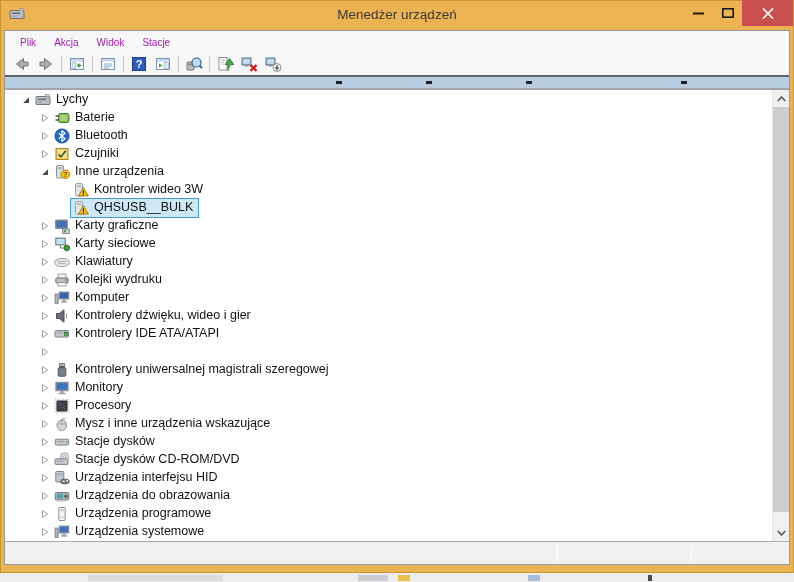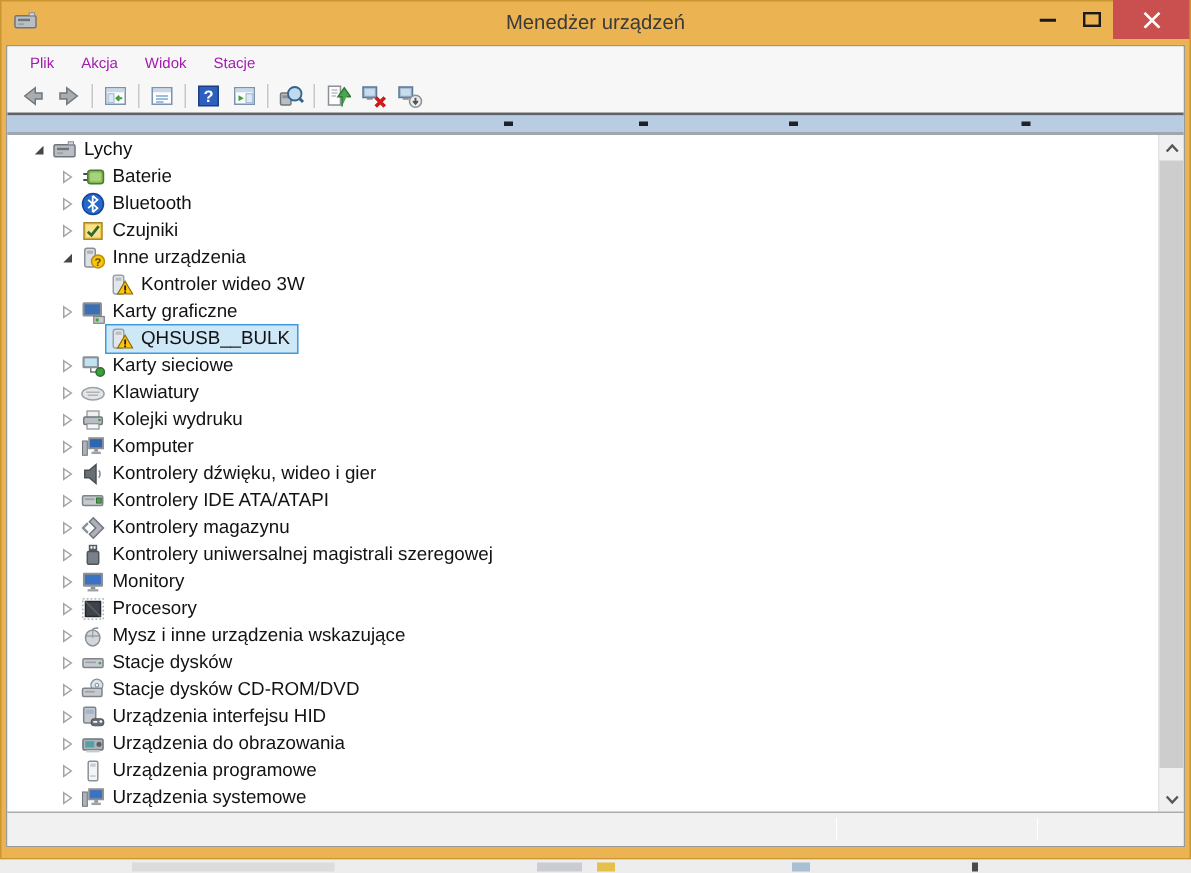--- a/index.html
+++ b/index.html
@@ -314,38 +314,20 @@
                   <rect x="2.5" y="1.5" width="7" height="12.5" rx="1.5" fill="#E4E7EA" stroke="#98A0A8"></rect>
                   <rect x="4" y="3" width="4" height="2.2" fill="#B7BDC3"></rect>
                   <path d="M10.4 5.5 L15.4 14 H5.4 Z" fill="#FFC20E" stroke="#8A6D00" stroke-width="0.8"></path>
                   <rect x="9.85" y="8.3" width="1.2" height="3.4" fill="#1E1E1E"></rect>
                   <rect x="9.85" y="12.3" width="1.2" height="1.2" fill="#1E1E1E"></rect>
                 </svg>
               </span>
               <span class="node-label">Kontroler wideo 3W</span>
             </span>
           </div>
-          <div class="tree-row">
-            <span class="expander" style="margin-left: 34px;">
-              <svg width="10" height="10" viewBox="0 0 10 10">
-                <path d="M2.5 1.5 L7.5 5 L2.5 8.5 Z" fill="#FFFFFF" stroke="#A0A3A7"></path>
-              </svg>
-            </span>
-            <span class="node-box">
-              <span class="node-icon">
-                <svg width="16" height="16" viewBox="0 0 16 16">
-                  <rect x="1" y="1.5" width="13" height="9.5" rx="1" fill="#8A9096"></rect>
-                  <rect x="2.4" y="2.9" width="10.2" height="6.7" fill="#3C6FB4"></rect>
-                  <rect x="8.5" y="11" width="7" height="4.5" fill="#C8CCD0" stroke="#7C8186" stroke-width="0.8"></rect>
-                  <rect x="9.8" y="12.3" width="2" height="2" fill="#3F9E3F"></rect>
-                </svg>
-              </span>
-              <span class="node-label">Karty graficzne</span>
-            </span>
-          </div>
           <div class="tree-row selected">
             <span class="expander" style="margin-left: 53px;"></span>
             <span class="node-box">
               <span class="node-icon">
                 <svg width="16" height="16" viewBox="0 0 16 16">
                   <rect x="2.5" y="1.5" width="7" height="12.5" rx="1.5" fill="#E4E7EA" stroke="#98A0A8"></rect>
                   <rect x="4" y="3" width="4" height="2.2" fill="#B7BDC3"></rect>
                   <path d="M10.4 5.5 L15.4 14 H5.4 Z" fill="#FFC20E" stroke="#8A6D00" stroke-width="0.8"></path>
                   <rect x="9.85" y="8.3" width="1.2" height="3.4" fill="#1E1E1E"></rect>
                   <rect x="9.85" y="12.3" width="1.2" height="1.2" fill="#1E1E1E"></rect>
@@ -356,20 +338,38 @@
           </div>
           <div class="tree-row">
             <span class="expander" style="margin-left: 34px;">
               <svg width="10" height="10" viewBox="0 0 10 10">
                 <path d="M2.5 1.5 L7.5 5 L2.5 8.5 Z" fill="#FFFFFF" stroke="#A0A3A7"></path>
               </svg>
             </span>
             <span class="node-box">
               <span class="node-icon">
                 <svg width="16" height="16" viewBox="0 0 16 16">
+                  <rect x="1" y="1.5" width="13" height="9.5" rx="1" fill="#8A9096"></rect>
+                  <rect x="2.4" y="2.9" width="10.2" height="6.7" fill="#3C6FB4"></rect>
+                  <rect x="8.5" y="11" width="7" height="4.5" fill="#C8CCD0" stroke="#7C8186" stroke-width="0.8"></rect>
+                  <rect x="9.8" y="12.3" width="2" height="2" fill="#3F9E3F"></rect>
+                </svg>
+              </span>
+              <span class="node-label">Karty graficzne</span>
+            </span>
+          </div>
+          <div class="tree-row">
+            <span class="expander" style="margin-left: 34px;">
+              <svg width="10" height="10" viewBox="0 0 10 10">
+                <path d="M2.5 1.5 L7.5 5 L2.5 8.5 Z" fill="#FFFFFF" stroke="#A0A3A7"></path>
+              </svg>
+            </span>
+            <span class="node-box">
+              <span class="node-icon">
+                <svg width="16" height="16" viewBox="0 0 16 16">
                   <rect x="1" y="1.5" width="11" height="8" rx="1" fill="#8A9096"></rect>
                   <rect x="2.4" y="2.9" width="8.2" height="5.2" fill="#BFE3F2"></rect>
                   <path d="M6.5 9.5 V12 H12" fill="none" stroke="#70757B" stroke-width="1"></path>
                   <circle cx="12.8" cy="12" r="2.8" fill="#3E9E3E" stroke="#2A6E2A"></circle>
                 </svg>
               </span>
               <span class="node-label">Karty sieciowe</span>
             </span>
           </div>
           <div class="tree-row">
@@ -456,29 +456,20 @@
                 </svg>
               </span>
               <span class="node-label">Kontrolery IDE ATA/ATAPI</span>
             </span>
           </div>
           <div class="tree-row">
             <span class="expander" style="margin-left: 34px;">
               <svg width="10" height="10" viewBox="0 0 10 10">
                 <path d="M2.5 1.5 L7.5 5 L2.5 8.5 Z" fill="#FFFFFF" stroke="#A0A3A7"></path>
               </svg>
-            </span>
-            <span class="node-box">
-              <span class="node-icon">
-                <svg width="16" height="16" viewBox="0 0 16 16">
-                  <path d="M8.2 1.2 L15 8 L8.2 14.8 L5.6 12.2 L9.8 8 L5.6 3.8 Z" fill="#ADB2B8" stroke="#70757B"></path>
-                  <path d="M4.6 4.8 L1.4 8 L4.6 11.2" fill="none" stroke="#8A9096" stroke-width="1.6"></path>
-                </svg>
-              </span>
-              <span class="node-label">Kontrolery magazynu</span>
             </span>
           </div>
           <div class="tree-row">
             <span class="expander" style="margin-left: 34px;">
               <svg width="10" height="10" viewBox="0 0 10 10">
                 <path d="M2.5 1.5 L7.5 5 L2.5 8.5 Z" fill="#FFFFFF" stroke="#A0A3A7"></path>
               </svg>
             </span>
             <span class="node-box">
               <span class="node-icon">

